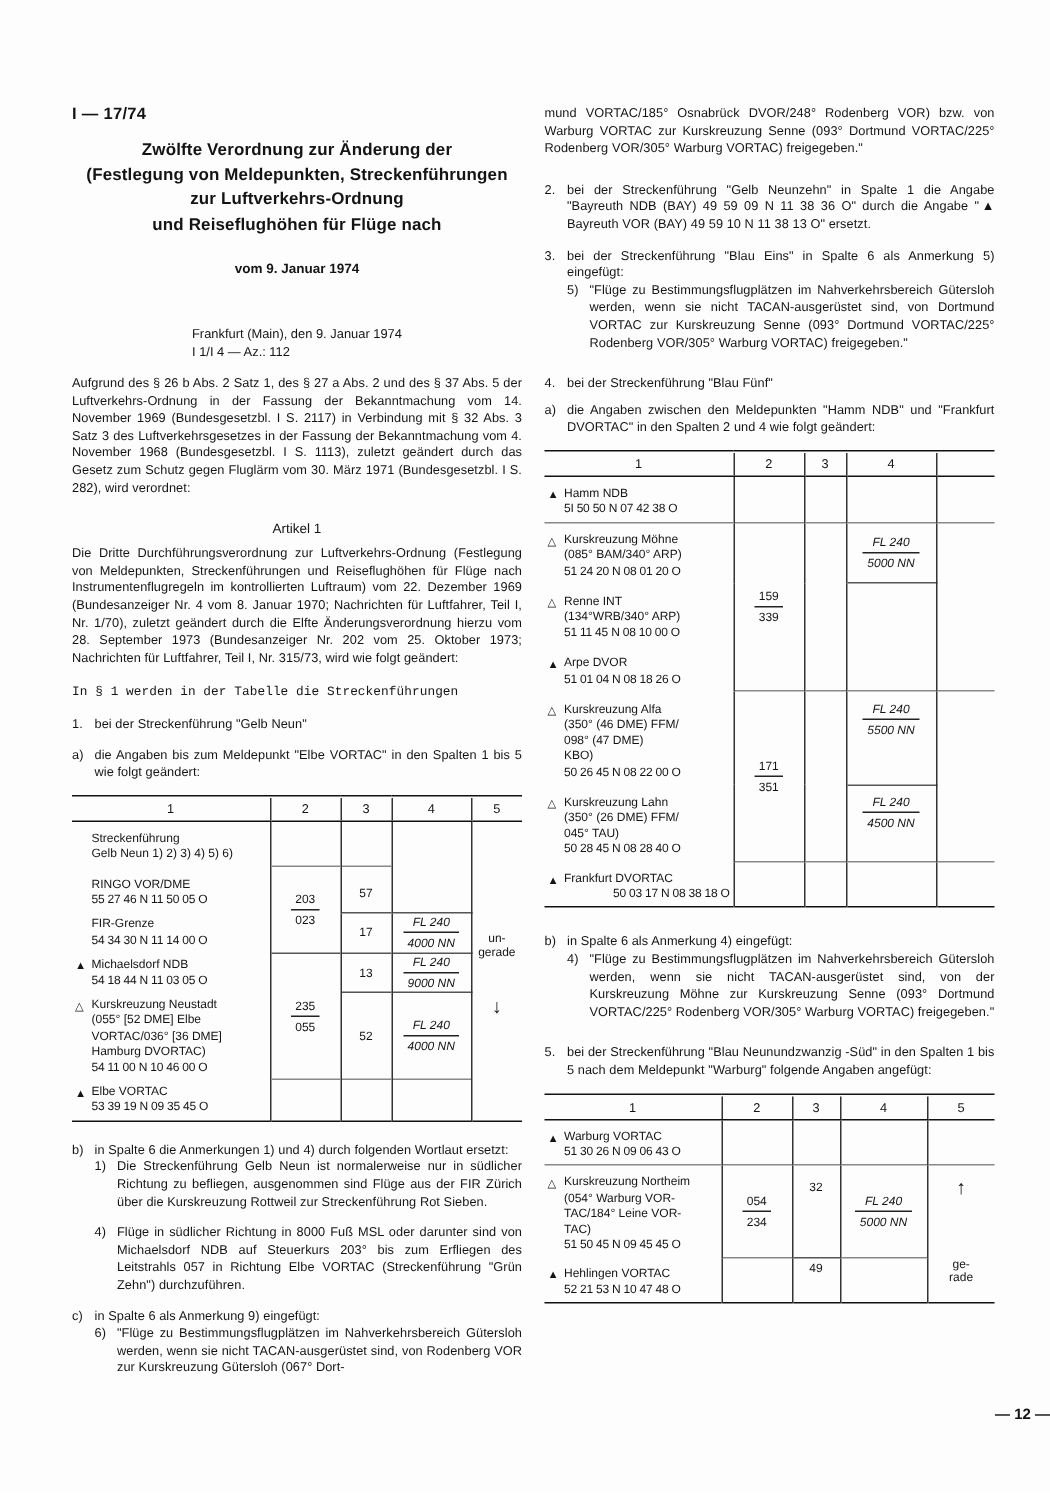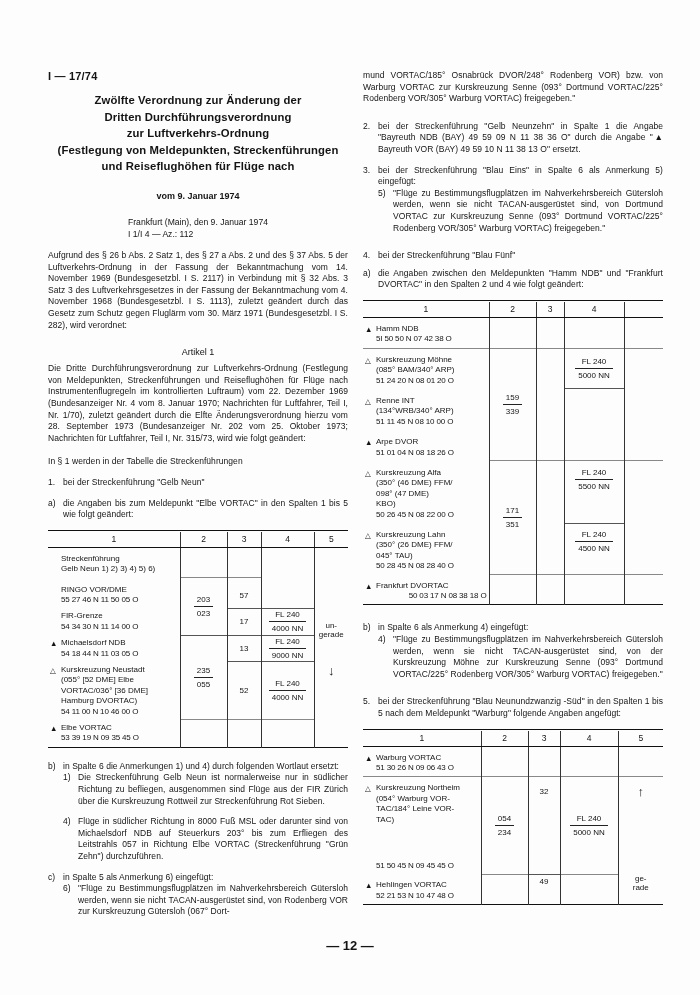--- a/index.html
+++ b/index.html
@@ -62,21 +62,21 @@
     font-size: 8.6px;
     line-height: 11.5px;
   }
   .para {
     font-size: 8.5px;
     line-height: 11.6px;
     text-align: justify;
     letter-spacing: .05px;
     margin: 0;
   }
-  .para.nj { text-align: left; }
+  .para.nj { text-align: left; font-family: Liberation Mono, monospace; }
   .article-head {
     font-size: 9px;
     text-align: center;
     margin: 0;
   }
   .spacer-6  { height: 6px; }
   .spacer-9  { height: 9px; }
   .spacer-12 { height: 12px; }
   .spacer-16 { height: 16px; }
 
@@ -155,56 +155,56 @@
     text-align: center;
     line-height: 11px;
   }
   .frac .a { display: block; border-bottom: 0.9px solid #222; padding: 0 3px 1px 3px; }
   .frac .b { display: block; padding: 1px 3px 0 3px; }
 
   .fl {
     display: inline-block;
     text-align: center;
     line-height: 11px;
+    font-style: italic;
   }
   .fl .a { display: block; border-bottom: 0.9px solid #222; padding: 0 3px 1px 3px; }
   .fl .b { display: block; padding: 1px 3px 0 3px; }
 
   .arrow-dn, .arrow-up {
     font-size: 13px;
     line-height: 12px;
     display: block;
     text-align: center;
   }
   .hsep { border-top: 0.9px solid #555 !important; }
   .hsep-lite { border-top: 0.7px solid #888 !important; }
 
   .pgnum {
     position: absolute;
     left: 0;
     right: 0;
     top: 938px;
-    text-align: center;
-    font-size: 13px;
+    text-align: right;
+    font-size: 10px;
     font-weight: bold;
   }
   .tbl-wrap { width: 300px; }
 </style>
 </head>
 <body>
 
 <div class="page">
 
   <div class="docnum">I — 17/74</div>
 
   <div class="title-block">
     <div class="title-line">Zwölfte Verordnung zur Änderung der</div>
-    <div class="title-line">Dritten Durchführungsverordnung</div>
+    <div class="title-line">(Festlegung von Meldepunkten, Streckenführungen</div>
     <div class="title-line">zur Luftverkehrs-Ordnung</div>
-    <div class="title-line">(Festlegung von Meldepunkten, Streckenführungen</div>
     <div class="title-line">und Reiseflughöhen für Flüge nach</div>
     <div class="title-date">vom 9. Januar 1974</div>
   </div>
 
   <div class="place-block">
     <div>Frankfurt (Main), den 9. Januar 1974</div>
     <div>I 1/I 4 — Az.: 112</div>
   </div>
 
   <div class="col col-left" style="top:250px;">
@@ -381,21 +381,21 @@
 
     <div class="spacer-9"></div>
     <div class="li lv1">
       <span class="mk">4)</span>
       <span>Flüge in südlicher Richtung in 8000 Fuß MSL oder darunter sind von Michaelsdorf NDB auf Steuerkurs 203° bis zum Erfliegen des Leitstrahls 057 in Richtung Elbe VORTAC (Streckenführung "Grün Zehn") durchzuführen.</span>
     </div>
 
     <div class="spacer-9"></div>
     <div class="li lv0">
       <span class="mk">c)</span>
-      <span>in Spalte 5 als Anmerkung 6) eingefügt:</span>
+      <span>in Spalte 6 als Anmerkung 9) eingefügt:</span>
     </div>
     <div class="li lv1">
       <span class="mk">6)</span>
       <span>"Flüge zu Bestimmungsflugplätzen im Nahverkehrsbereich Gütersloh werden, wenn sie nicht TACAN-ausgerüstet sind, von Rodenberg VOR zur Kurskreuzung Gütersloh (067° Dort-</span>
     </div>
 
   </div>
 
   <div class="col col-right" style="top:70px;">
 
@@ -632,21 +632,21 @@
 
       <tr>
         <td class="cell-pt hsep-lite" style="padding-top:6px !important;">
           <span class="pt-name">
             <span class="sy">△</span>
             <span>Kurskreuzung  Northeim</span>
           </span>
           <span style="display:block;padding-left:11px;">(054° Warburg VOR-</span>
           <span style="display:block;padding-left:11px;">TAC/184° Leine VOR-</span>
           <span style="display:block;padding-left:11px;">TAC)</span>
-          <span class="coords" style="display:block;padding-left:11px;margin-top:36px;">51 50 45 N  09 45 45 O</span>
+          <span class="coords" style="display:block;padding-left:11px;">51 50 45 N  09 45 45 O</span>
         </td>
         <td class="vl ctr mid hsep-lite">
           <span class="frac">
             <span class="a">054</span>
             <span class="b">234</span>
           </span>
         </td>
         <td class="vl ctr hsep-lite" style="padding-top:10px !important;">32</td>
         <td class="vl ctr mid hsep-lite">
           <span class="fl">

